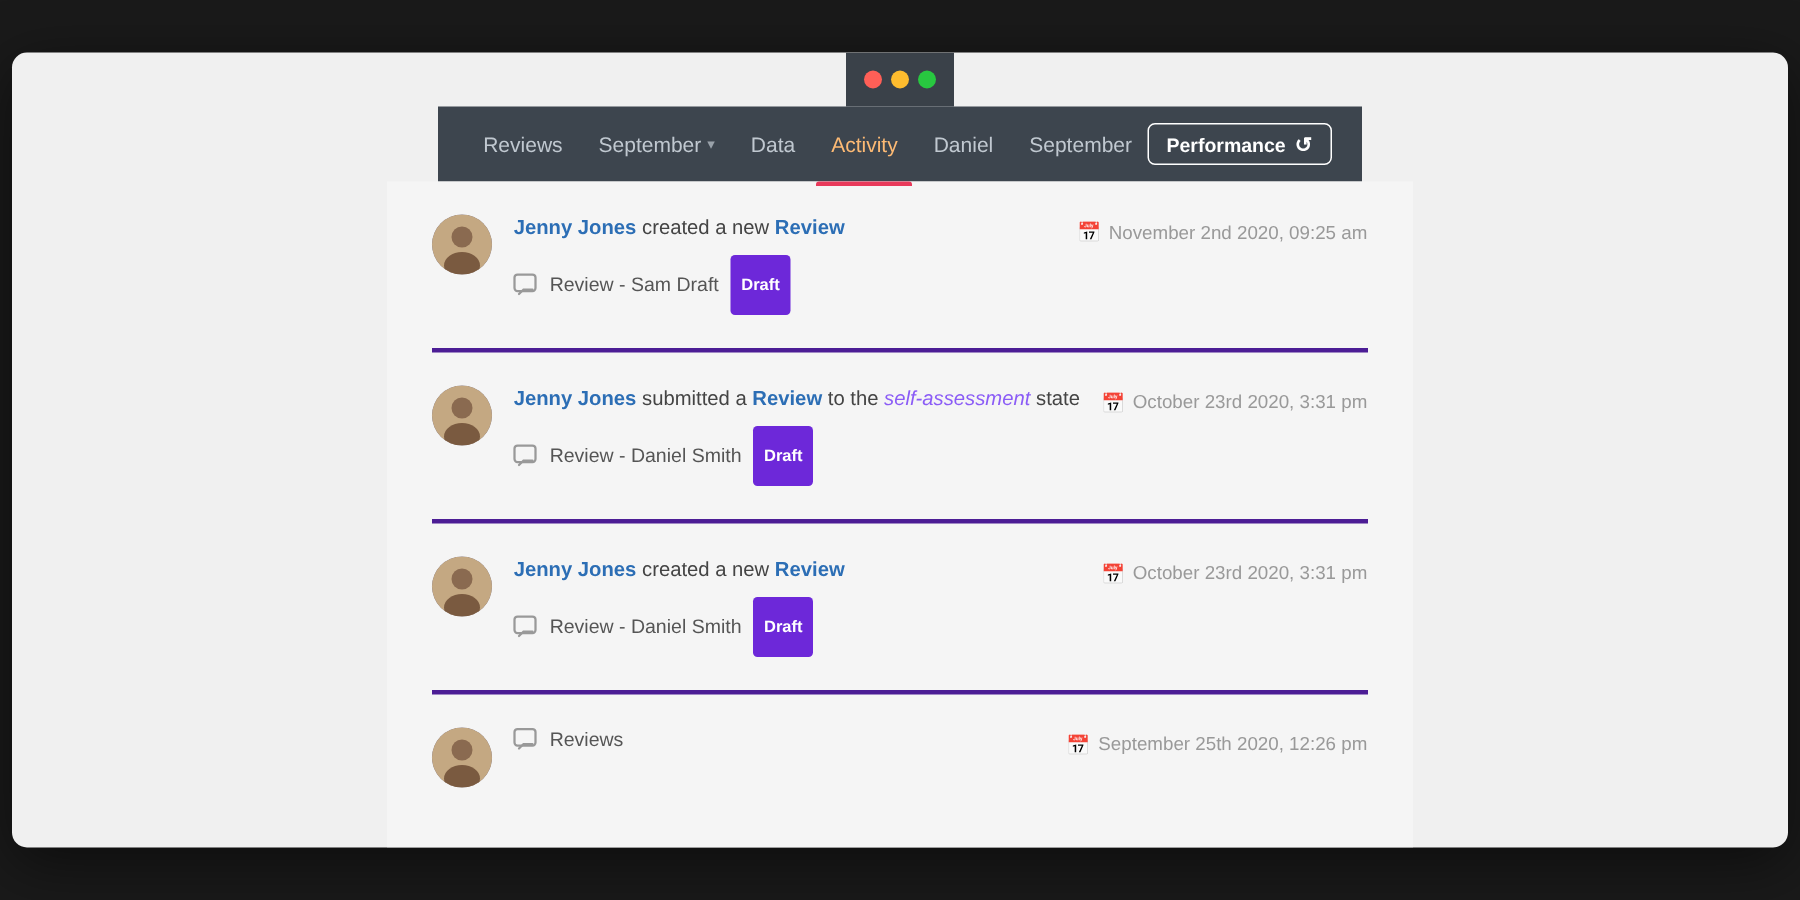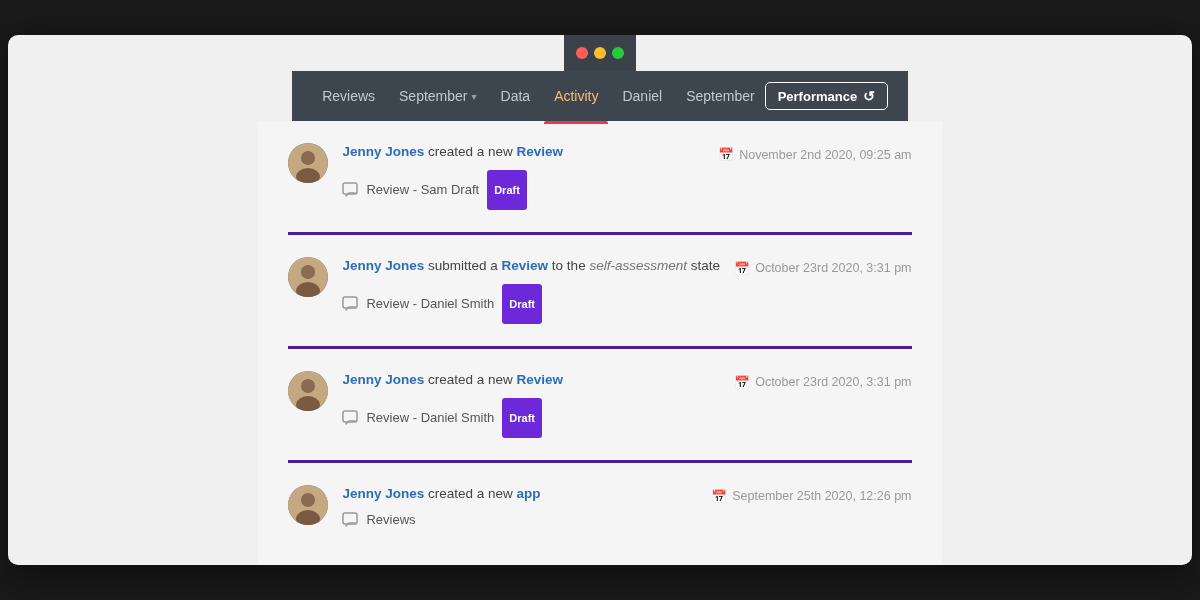--- a/index.html
+++ b/index.html
@@ -191,21 +191,21 @@
     }
 
     .activity-main .app-link {
       color: #2c6eb5;
       font-weight: 600;
       cursor: pointer;
     }
 
     .activity-main em {
       font-style: italic;
-      color: #737373;
+      color: #8b5cf6;
     }
 
     .activity-sub {
       display: flex;
       align-items: center;
       gap: 8px;
       font-size: 13px;
       color: #555;
     }
 
@@ -390,25 +390,20 @@
 
     <div class="activity-item">
       <div class="avatar">
         <svg class="avatar-svg" viewBox="0 0 40 40" xmlns="http://www.w3.org/2000/svg">
           <circle cx="20" cy="20" r="20" fill="#c4a882"></circle>
           <circle cx="20" cy="15" r="7" fill="#8a6a50"></circle>
           <ellipse cx="20" cy="34" rx="12" ry="9" fill="#7a5a40"></ellipse>
         </svg>
       </div>
       <div class="activity-body">
-        <div class="activity-main">
-          <span class="user-name">Jenny Jones</span>
-          <span> created a new </span>
-          <span class="app-link">app</span>
-        </div>
         <div class="activity-sub">
           <svg class="comment-icon" viewBox="0 0 16 16" fill="none" xmlns="http://www.w3.org/2000/svg">
             <rect x="1" y="1" width="14" height="11" rx="2" stroke="#999" stroke-width="1.5" fill="none"></rect>
             <path d="M4 14l3-3h6" stroke="#999" stroke-width="1.5" stroke-linecap="round" fill="none"></path>
           </svg>
           <span>Reviews</span>
         </div>
       </div>
       <div class="activity-right">
         <div class="activity-time">

